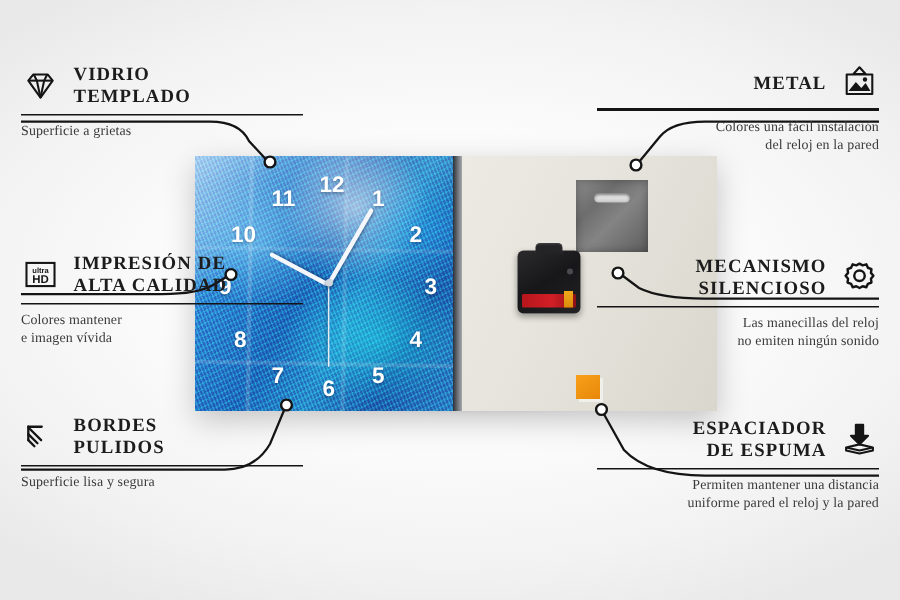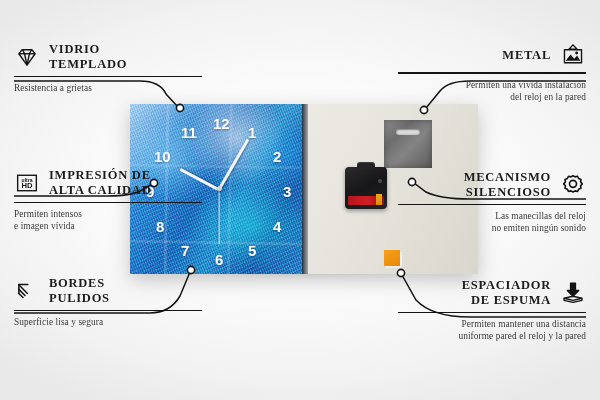--- a/index.html
+++ b/index.html
@@ -203,41 +203,41 @@
             <path d="M21.5 7 L19 12 L16 26"></path>
         </svg>
       </span>
       <div class="feat-title">
         <div>VIDRIO</div>
         <div>TEMPLADO</div>
       </div>
     </div>
     <div class="rule"></div>
     <div class="feat-desc">
-      <div>Resistencia a grietas</div>
+      <div>Superficie a grietas</div>
     </div>
   </div>
 
   <div class="feat left" id="f-print">
     <div class="feat-head">
       <span class="ico">
         <svg viewBox="0 0 32 32" fill="none" stroke="currentColor" stroke-width="1.7">
           <rect x="4.5" y="6.5" width="23" height="19"></rect>
           <text x="16" y="14.6" font-family="Liberation Sans, sans-serif" font-size="6.2" font-weight="700" fill="currentColor" stroke="none" text-anchor="middle">ultra</text>
           <text x="16" y="22.6" font-family="Liberation Sans, sans-serif" font-size="9.4" font-weight="700" fill="currentColor" stroke="none" text-anchor="middle">HD</text>
         </svg>
       </span>
       <div class="feat-title">
         <div>IMPRESIÓN DE</div>
         <div>ALTA CALIDAD</div>
       </div>
     </div>
     <div class="rule"></div>
     <div class="feat-desc">
-      <div>Permiten intensos</div>
+      <div>Colores mantener</div>
       <div>e imagen vívida</div>
     </div>
   </div>
 
   <div class="feat left" id="f-edges">
     <div class="feat-head">
       <span class="ico">
         <svg viewBox="0 0 32 32" fill="none" stroke="currentColor" stroke-width="1.9" stroke-linecap="round">
           <path d="M6 8 L17 8"></path>
             <path d="M6 8 L6 19"></path>
@@ -266,21 +266,21 @@
         <svg viewBox="0 0 32 32" fill="none" stroke="currentColor" stroke-width="1.7" stroke-linejoin="round">
           <path d="M16 3.5 L11 9 H21 Z"></path>
           <rect x="5.5" y="9.5" width="21" height="16"></rect>
           <path d="M7 23 L13 15.5 L17.5 20.5 L21 16.5 L25 23 Z" fill="currentColor" stroke="none"></path>
           <circle cx="20.5" cy="13.5" r="1.8" fill="currentColor" stroke="none"></circle>
         </svg>
       </span>
     </div>
     <div class="rule"></div>
     <div class="feat-desc">
-      <div>Permiten una vívida instalación</div>
+      <div>Colores una fácil instalación</div>
       <div>del reloj en la pared</div>
     </div>
   </div>
 
   <div class="feat right" id="f-silent">
     <div class="feat-head">
       <div class="feat-title">
         <div>MECANISMO</div>
         <div>SILENCIOSO</div>
       </div>

